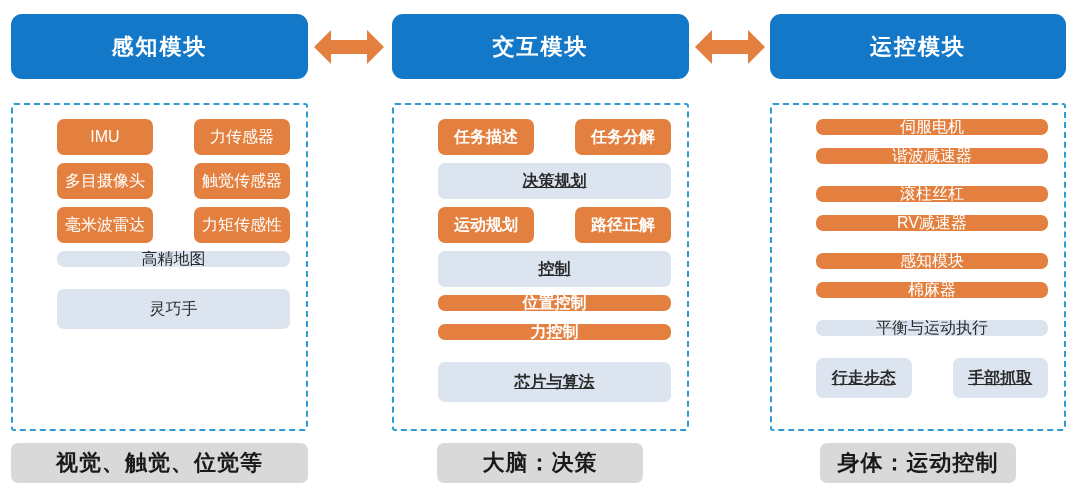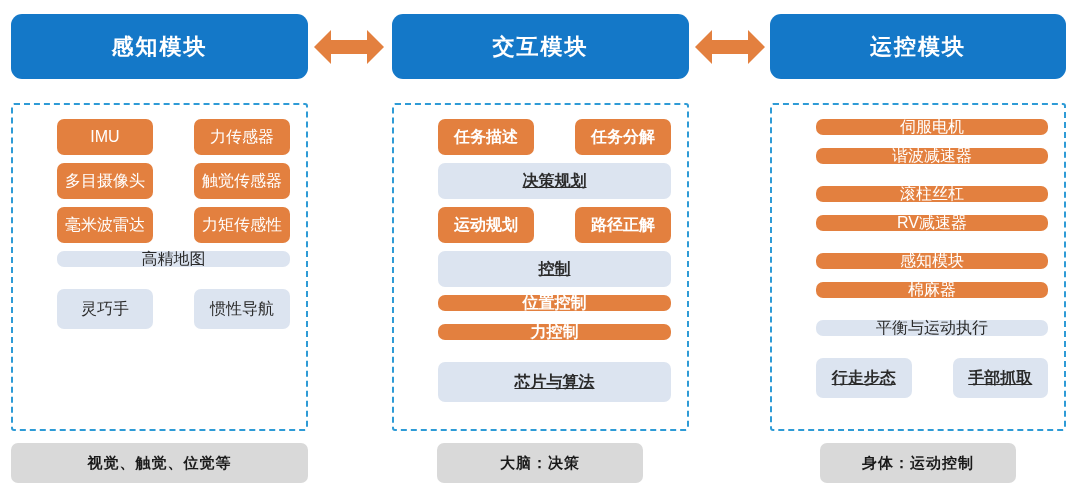--- a/index.html
+++ b/index.html
@@ -104,21 +104,21 @@
   
   .footer-label {
     position: absolute;
     height: 40px;
     background: #D9D9D9;
     border-radius: 7px;
     display: flex;
     align-items: center;
     justify-content: center;
     color: #1a1a1a;
-    font-size: 15px;
+    font-size: 22px;
     font-weight: bold;
     letter-spacing: 1px;
     box-sizing: border-box;
     white-space: nowrap;
   }
   .footer-1 { top: 443px; left: 11px;  width: 297px; }
   .footer-2 { top: 443px; left: 437px; width: 206px; }
   .footer-3 { top: 443px; left: 820px; width: 196px; }
 
   
@@ -152,21 +152,20 @@
       </div>
       <div class="row">
         <div class="chip orange">毫米波雷达</div>
         <div class="chip orange">力矩传感性</div>
       </div>
       <div class="row spaced-bottom">
         <div class="chip blue full tall">高精地图</div>
       </div>
       <div class="row">
         <div class="chip blue tall">灵巧手</div>
-        <div class="chip blue tall">惯性导航</div>
       </div>
     </div>
   </div>
 
   <div class="column col-2">
     <div class="module-header">
       <span class="module-header-label">交互模块</span>
     </div>
     <div class="dashed-panel">
       <div class="row">

